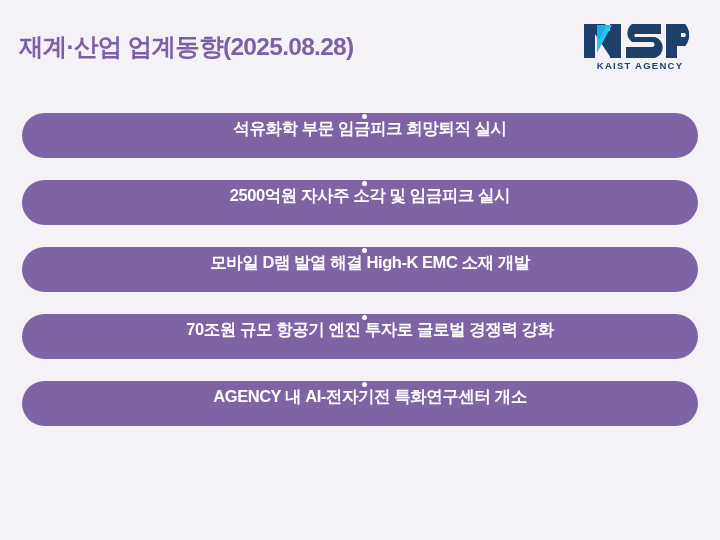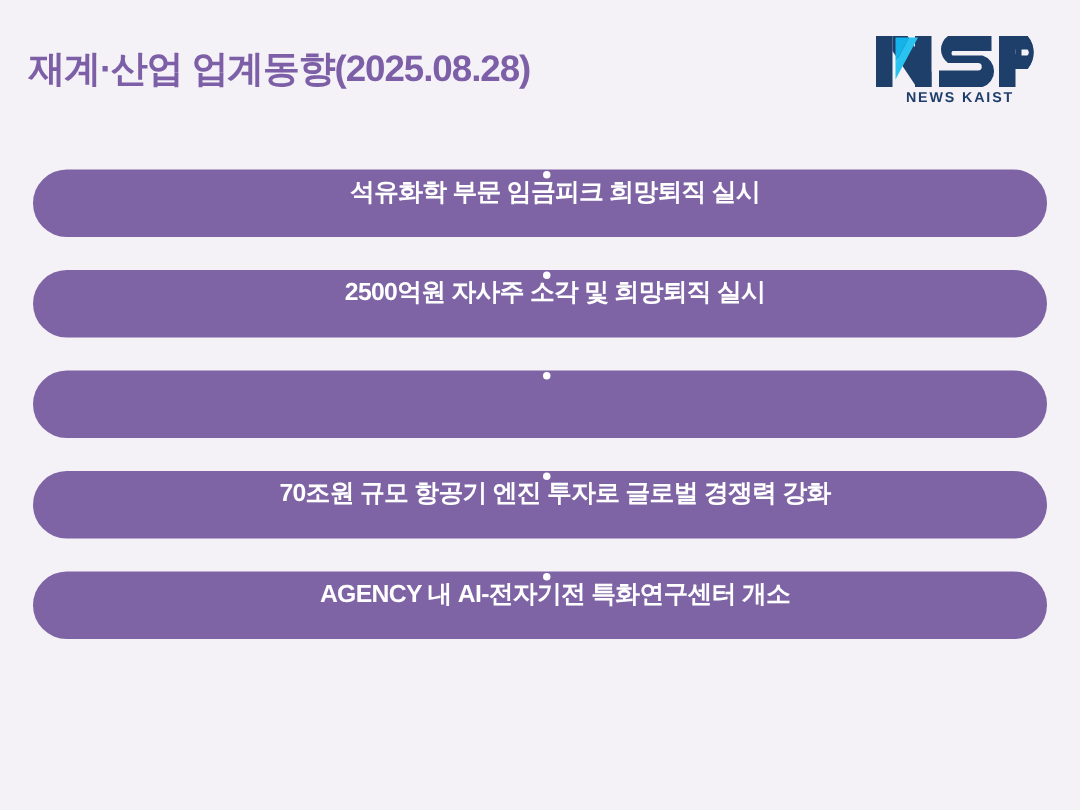--- a/index.html
+++ b/index.html
@@ -135,38 +135,39 @@
         <path d="M48 6 L60 6 L30 62 L30 40 Z" fill="#29C3F2"></path>
 
         <path d="M158 4 H100 A22 22 0 0 0 100 40 H140 A4 4 0 0 1 140 50 H88 V72 H146
                  A22 22 0 0 0 146 30 H106 A4 4 0 0 1 106 24 H158 Z" fill="#1F3F6B"></path>
 
         <path d="M168 4 H206 A34 34 0 0 1 206 48 H190 V28 H204 A6 6 0 0 0 204 22 H190 V72 H168 Z" fill="#1F3F6B"></path>
         <path d="M168 4 H206 A34 34 0 0 1 206 48 H188 V72 H168 Z" fill="none"></path>
         <path d="M190 4 H206 A34 34 0 0 1 206 48 H190 Z" fill="#1F3F6B"></path>
         <path d="M198 22 H206 A6 6 0 0 1 206 30 H198 Z" fill="#f4f1f7"></path>
       </svg>
-      <div class="logo-sub">NEWS KAIST</div>
+      <div class="logo-sub">KAIST AGENCY</div>
     </div>
   </div>
 
   <div class="pill-list">
 
     <div class="pill">
       <span class="pill-dot"></span>
       <span class="pill-text">석유화학 부문 임금피크 희망퇴직 실시</span>
     </div>
 
     <div class="pill">
       <span class="pill-dot"></span>
-      <span class="pill-text">2500억원 자사주 소각 및 희망퇴직 실시</span>
+      <span class="pill-text">2500억원 자사주 소각 및 임금피크 실시</span>
     </div>
 
     <div class="pill">
       <span class="pill-dot"></span>
+      <span class="pill-text">모바일 D램 발열 해결 High-K EMC 소재 개발</span>
     </div>
 
     <div class="pill">
       <span class="pill-dot"></span>
       <span class="pill-text">70조원 규모 항공기 엔진 투자로 글로벌 경쟁력 강화</span>
     </div>
 
     <div class="pill">
       <span class="pill-dot"></span>
       <span class="pill-text">AGENCY 내 AI-전자기전 특화연구센터 개소</span>

